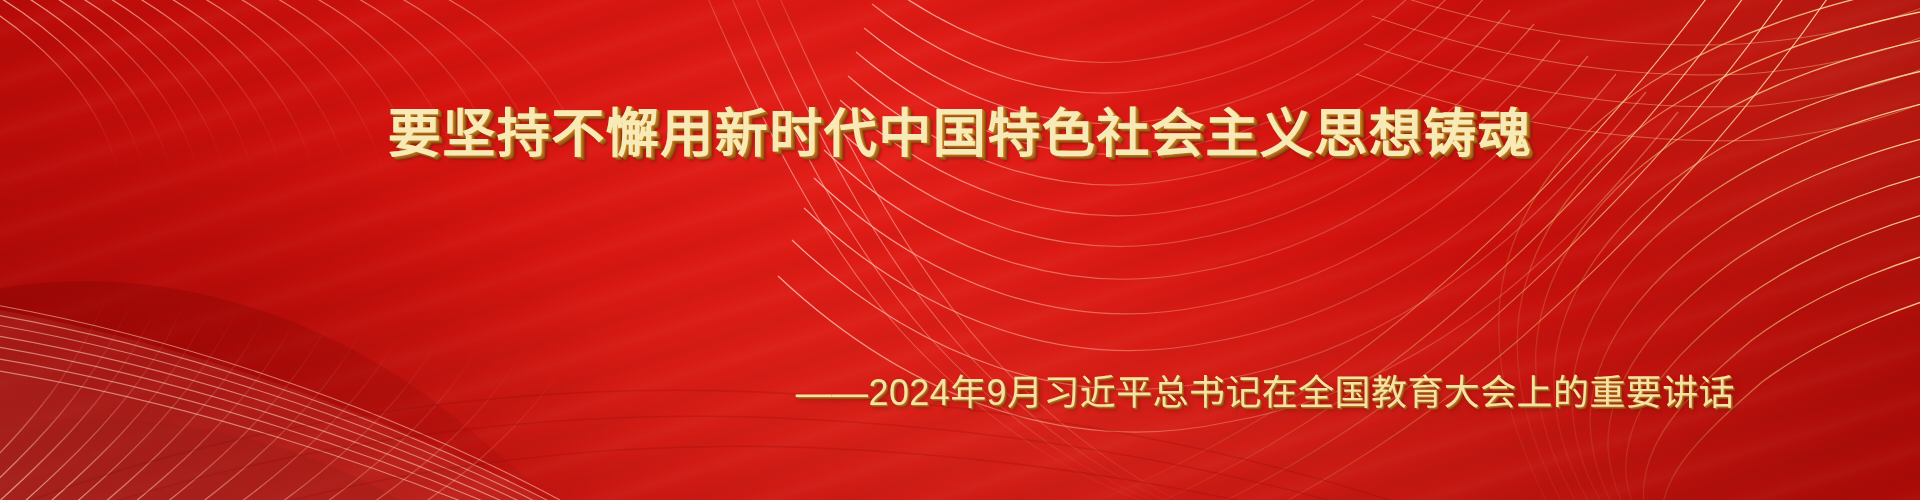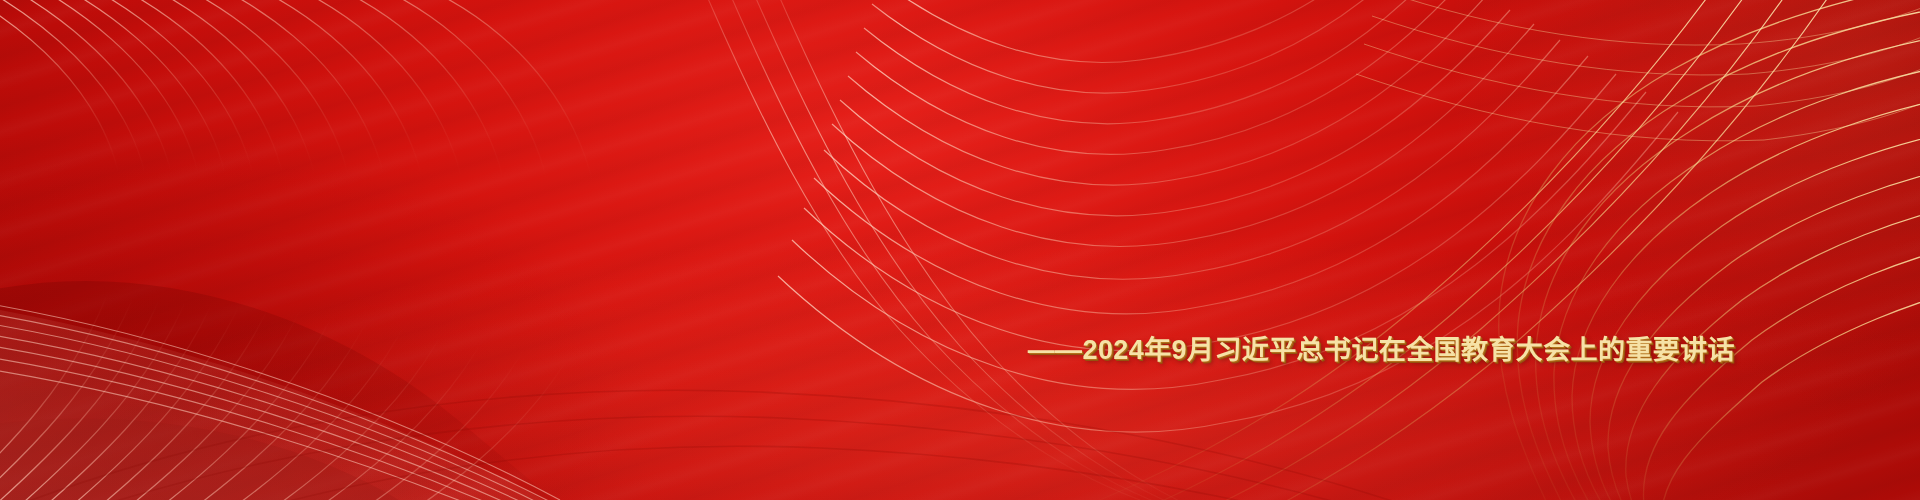--- a/index.html
+++ b/index.html
@@ -81,23 +81,23 @@
   .headline .l2 {
     display: block;
     text-align: left;
     padding-left: 214px;
     margin-top: 4px;
   }
 
   .attribution {
     position: absolute;
     right: 185px;
-    top: 328px;
-    font-size: 27px;
-    font-weight: 700;
+    top: 363px;
+    font-size: 36px;
+    font-weight: 400;
     letter-spacing: 0.4px;
     color: #f6e2a6;
     text-shadow:
        1px 1px 0 #b4701a,
        2px 2px 0 #95520f,
        3px 3px 4px rgba(80,20,5,0.5);
     white-space: nowrap;
   }
 </style>
 </head>
@@ -235,18 +235,19 @@
     <g fill="none" stroke="#8a0704" stroke-opacity="0.22" stroke-width="1.6">
       <path d="M -20,520 C 200,430 480,380 760,392 C 1040,404 1300,460 1500,540"></path>
       <path d="M -20,548 C 210,458 490,406 780,418 C 1070,430 1330,488 1530,566"></path>
       <path d="M  60,576 C 280,486 540,436 820,448 C 1100,460 1350,516 1550,590"></path>
     </g>
   </svg>
 
   <div class="content">
 
     <div class="headline">
+      <span class="l1">要坚持不懈用新时代中国特色社会主义思想铸魂</span>
     </div>
 
     <div class="attribution">——2024年9月习近平总书记在全国教育大会上的重要讲话</div>
 
   </div>
 </div>
 
 </body></html>

